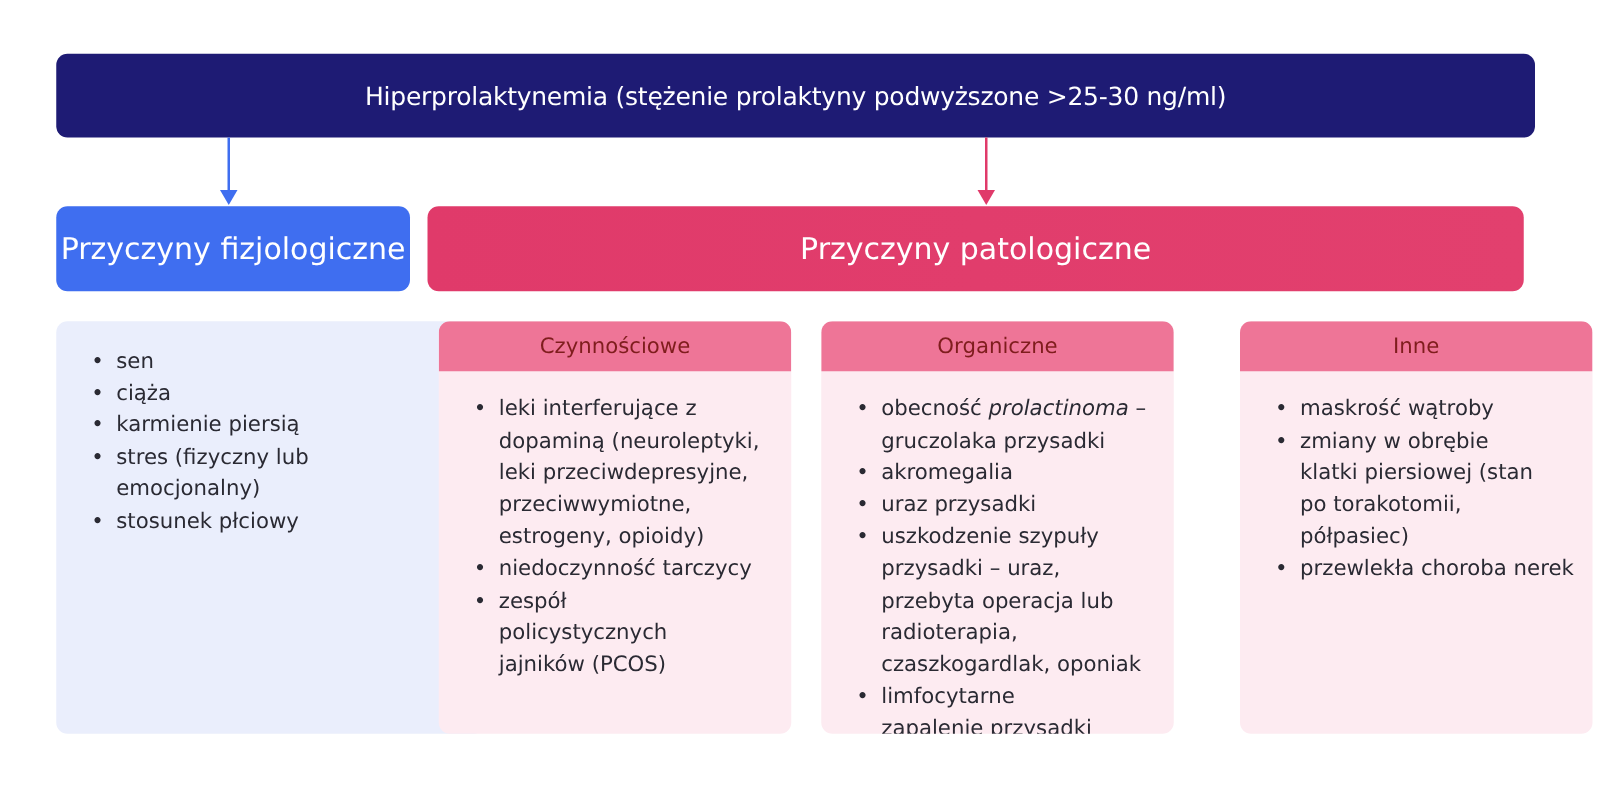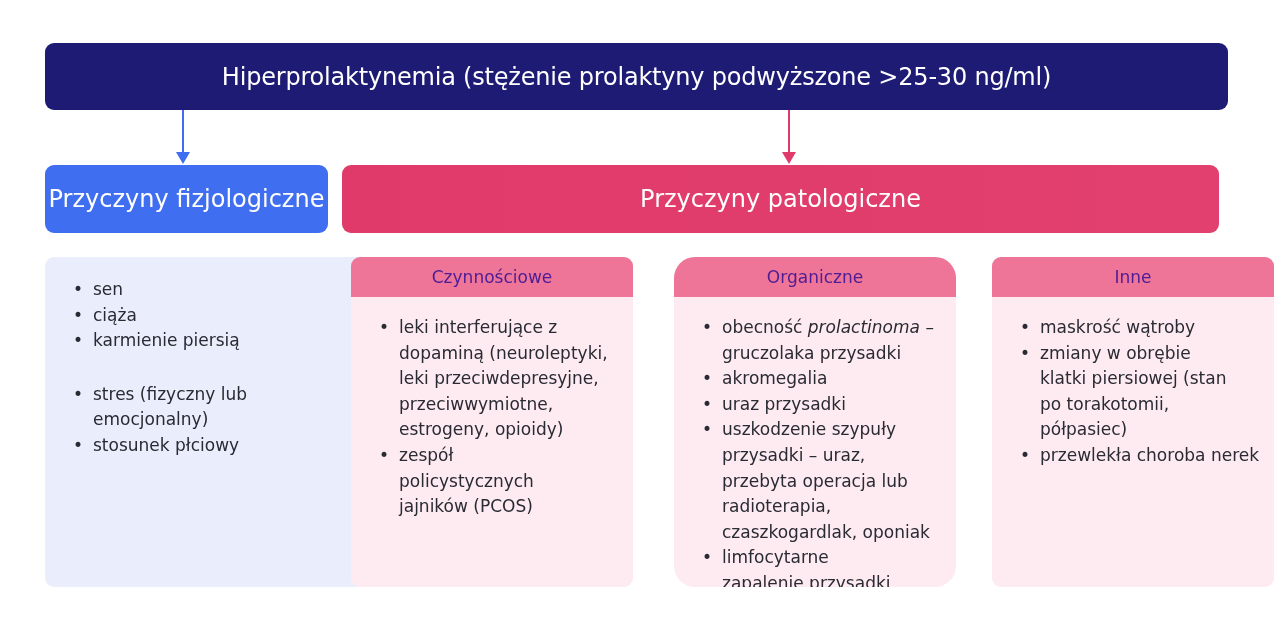--- a/index.html
+++ b/index.html
@@ -1,30 +1,30 @@
 <!DOCTYPE html>
 <html><head>
 <meta charset="utf-8">
 <style>
   html, body { margin:0; padding:0; }
   body { width:1280px; height:631px; background:#ffffff; position:relative; overflow:hidden;
          font-family:"DejaVu Sans", "Liberation Sans", sans-serif; }
   .abs { position:absolute; box-sizing:border-box; }
   .top-banner { left:45px; top:43px; width:1183px; height:67px; background:#1e1b74; border-radius:9px;
-                color:#fff; font-size:24px; display:flex; align-items:center; justify-content:center; letter-spacing:-0.2px; }
+                color:#fff; font-size:20px; display:flex; align-items:center; justify-content:center; letter-spacing:-0.2px; }
   .cat-box { top:165px; height:68px; border-radius:9px; color:#fff; font-size:24px;
              display:flex; align-items:center; justify-content:center; }
   .cat-phys { left:45px; width:283px; background:#3f6ef0; }
   .cat-path { left:342px; width:877px; background:linear-gradient(90deg,#e03a6a,#e2406e); }
   .arrow-line { width:2px; }
   .arrow-head { width:0; height:0; border-left:7px solid transparent; border-right:7px solid transparent; border-top:12px solid; }
   .panel { top:257px; height:330px; border-radius:9px; overflow:hidden; }
   .panel-phys { left:45px; width:343px; background:#eaeefc; }
   .panel-sub { width:282px; background:#fdebf1; }
-  .sub-head { height:40px; background:#ee7597; color:#4c1d95; font-size:17px;
+  .sub-head { height:40px; background:#ee7597; color:#7f1d1d; font-size:17px;
               display:flex; align-items:center; justify-content:center; }
   ul.items { margin:0; padding:0; list-style:none; color:#2a2a33; font-size:17px; line-height:25.6px; }
   ul.items li { position:relative; padding-left:28px; }
   ul.items li::before { content:"•"; position:absolute; left:8px; top:0; color:#2a2a33; }
   .panel-phys ul.items { padding:20px 16px 0 20px; }
   .panel-sub ul.items { padding:18px 12px 0 20px; }
   em { font-style:italic;text-align:right; }
 </style>
 </head>
 <body>
@@ -37,34 +37,35 @@
 <div class="abs arrow-head" style="left:782px;top:152px;border-top-color:#e03a6a;"></div>
 
 <div class="abs cat-box cat-phys">Przyczyny fizjologiczne</div>
 <div class="abs cat-box cat-path">Przyczyny patologiczne</div>
 
 <div class="abs panel panel-phys">
   <ul class="items">
     <li>sen</li>
     <li>ciąża</li>
     <li>karmienie piersią</li>
-    <li style="padding-right:40px;margin-top:28px;">stres (fizyczny lub emocjonalny)</li>
+    <li style="padding-right:40px;">stres (fizyczny lub emocjonalny)</li>
     <li>stosunek płciowy</li>
   </ul>
 </div>
 
 <div class="abs panel panel-sub" style="left:351px;">
   <div class="sub-head">Czynnościowe</div>
   <ul class="items">
     <li>leki interferujące z dopaminą (neuroleptyki, leki przeciwdepresyjne, przeciwwymiotne, estrogeny, opioidy)</li>
+    <li>niedoczynność tarczycy</li>
     <li style="padding-right:30px;">zespół policystycznych jajników (PCOS)</li>
   </ul>
 </div>
 
-<div class="abs panel panel-sub" style="left:674px;border-radius:21px;">
+<div class="abs panel panel-sub" style="left:657px;">
   <div class="sub-head">Organiczne</div>
   <ul class="items">
     <li><span>obecność </span><em>prolactinoma</em><span> – gruczolaka przysadki</span></li>
     <li>akromegalia</li>
     <li>uraz przysadki</li>
     <li>uszkodzenie szypuły przysadki – uraz, przebyta operacja lub radioterapia, czaszkogardlak, oponiak</li>
     <li style="padding-right:36px;">limfocytarne zapalenie przysadki</li>
   </ul>
 </div>
 

